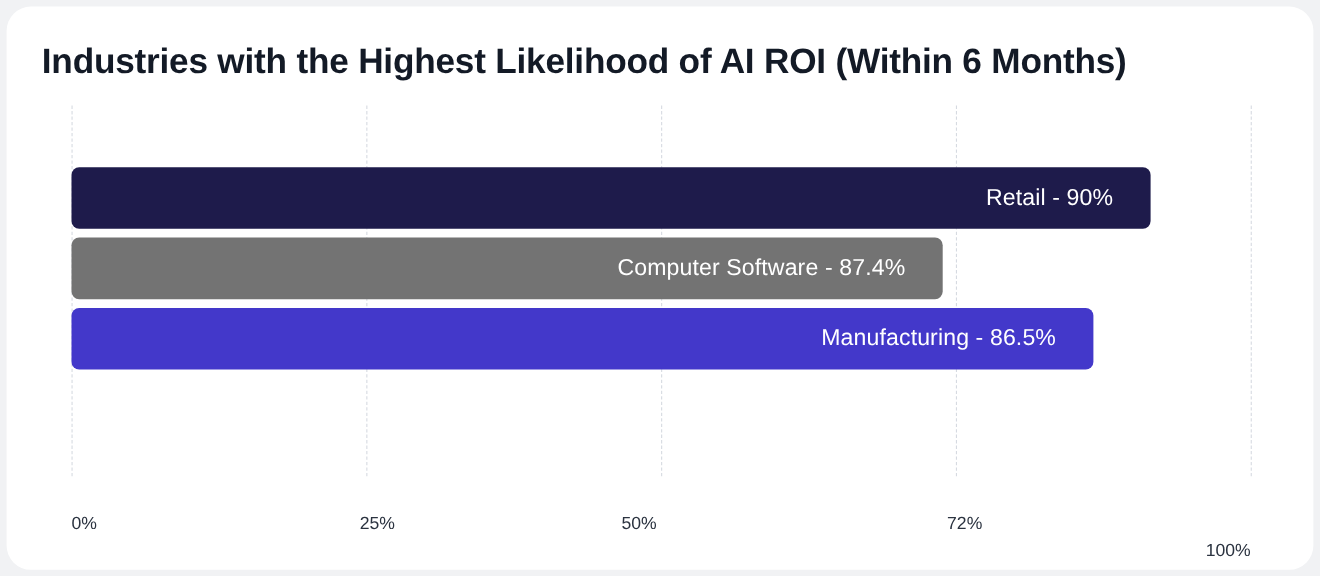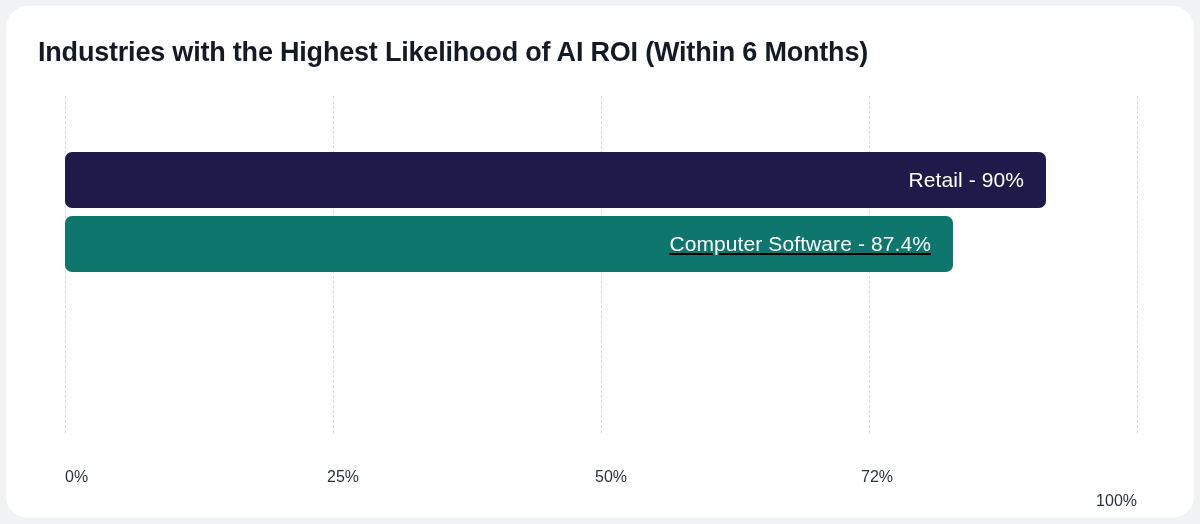--- a/index.html
+++ b/index.html
@@ -31,21 +31,21 @@
     background: #ffffff;
     border-radius: 22px;
     box-sizing: border-box;
     overflow: hidden;
   }
 
   .chart-title {
     position: absolute;
     left: 32px;
     top: 31px;
-    font-size: 27px;
+    font-size: 32px;
     font-weight: bold;
     color: #131a26;
     letter-spacing: -0.2px;
     white-space: nowrap;
   }
 
   
   .plot {
     position: absolute;
     left: 59px;
@@ -79,21 +79,21 @@
   .bar {
     position: absolute;
     left: 0;
     top: 0;
     height: 56px;
     border-radius: 7px;
     display: flex;
     align-items: center;
     justify-content: flex-end;
     box-sizing: border-box;
-    padding-right: 22px;
+    padding-right: 34px;
   }
 
   .bar-label {
     color: #ffffff;
     font-size: 21px;
     white-space: nowrap;
     letter-spacing: 0.1px;
   }
 
   .x-axis {
@@ -130,29 +130,34 @@
       <div class="gridline" style="left:804px;"></div>
       <div class="gridline" style="left:1072px;"></div>
 
       <div class="bars">
         <div class="bar-row">
           <div class="bar" style="width:981px;background:#1e1b4b;">
             <span class="bar-label">Retail - 90%</span>
           </div>
         </div>
         <div class="bar-row">
-          <div class="bar" style="width:888px;background:#0f766e;text-decoration:underline;">
+          <div class="bar" style="width:792px;background:#737373;">
             <span class="bar-label">Computer Software - 87.4%</span>
+          </div>
+        </div>
+        <div class="bar-row">
+          <div class="bar" style="width:929px;background:#4338ca;">
+            <span class="bar-label">Manufacturing - 86.5%</span>
           </div>
         </div>
       </div>
     </div>
 
     <div class="x-axis">
       <span class="tick first" style="left:0px;">0%</span>
       <span class="tick" style="left:278px;">25%</span>
-      <span class="tick" style="left:546px;">50%</span>
+      <span class="tick" style="left:516px;">50%</span>
       <span class="tick" style="left:812px;">72%</span>
       <span class="tick last" style="left:1072px;margin-top:24px;">100%</span>
     </div>
 
   </div>
 </div>
 
 </body></html>

